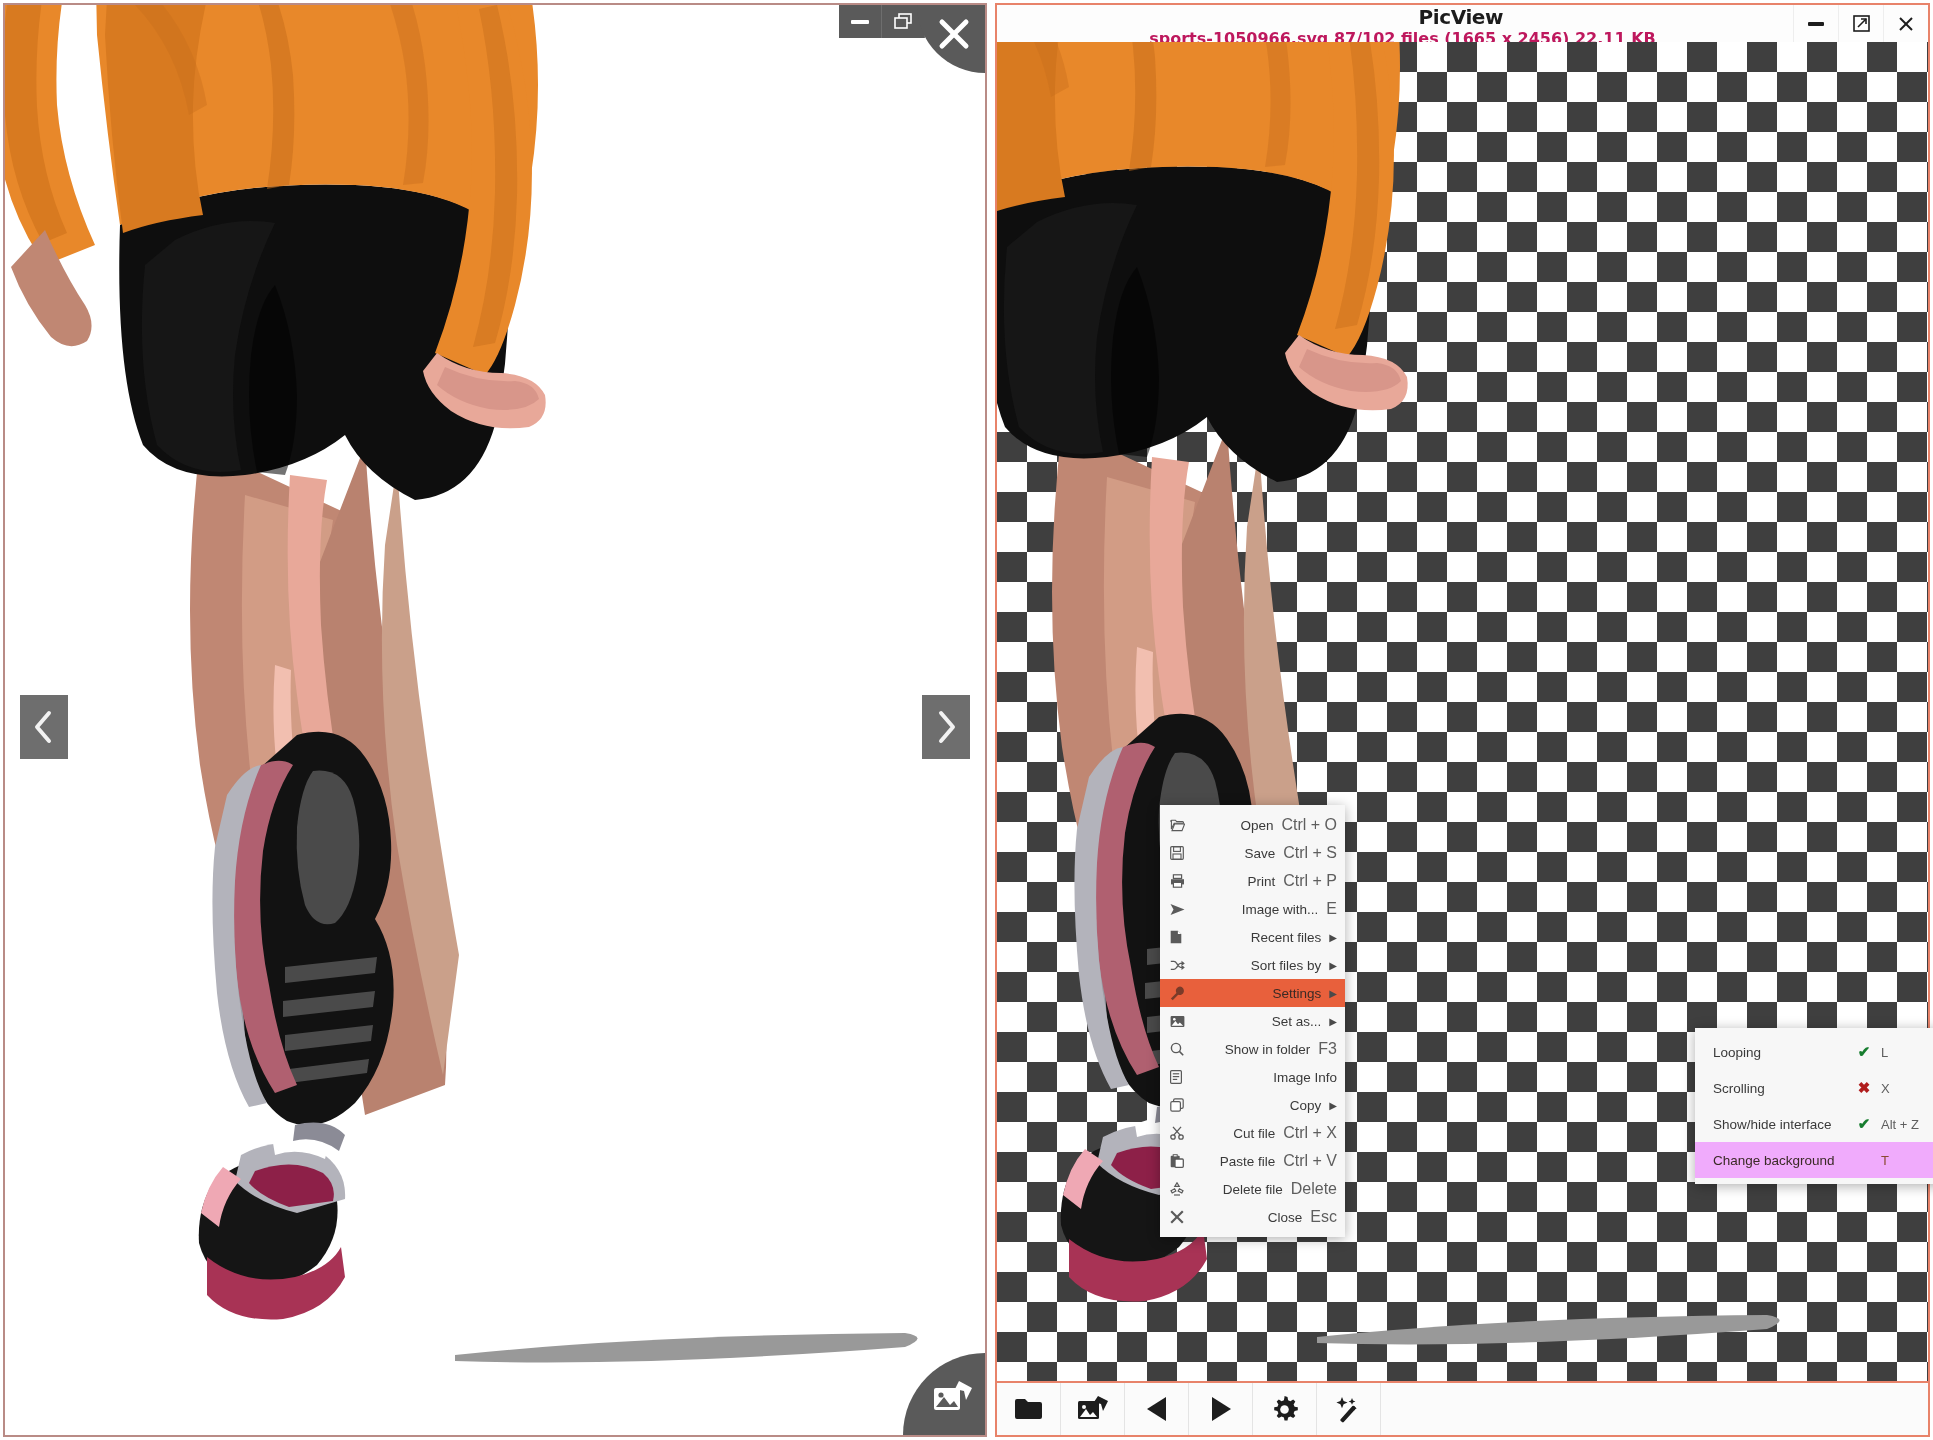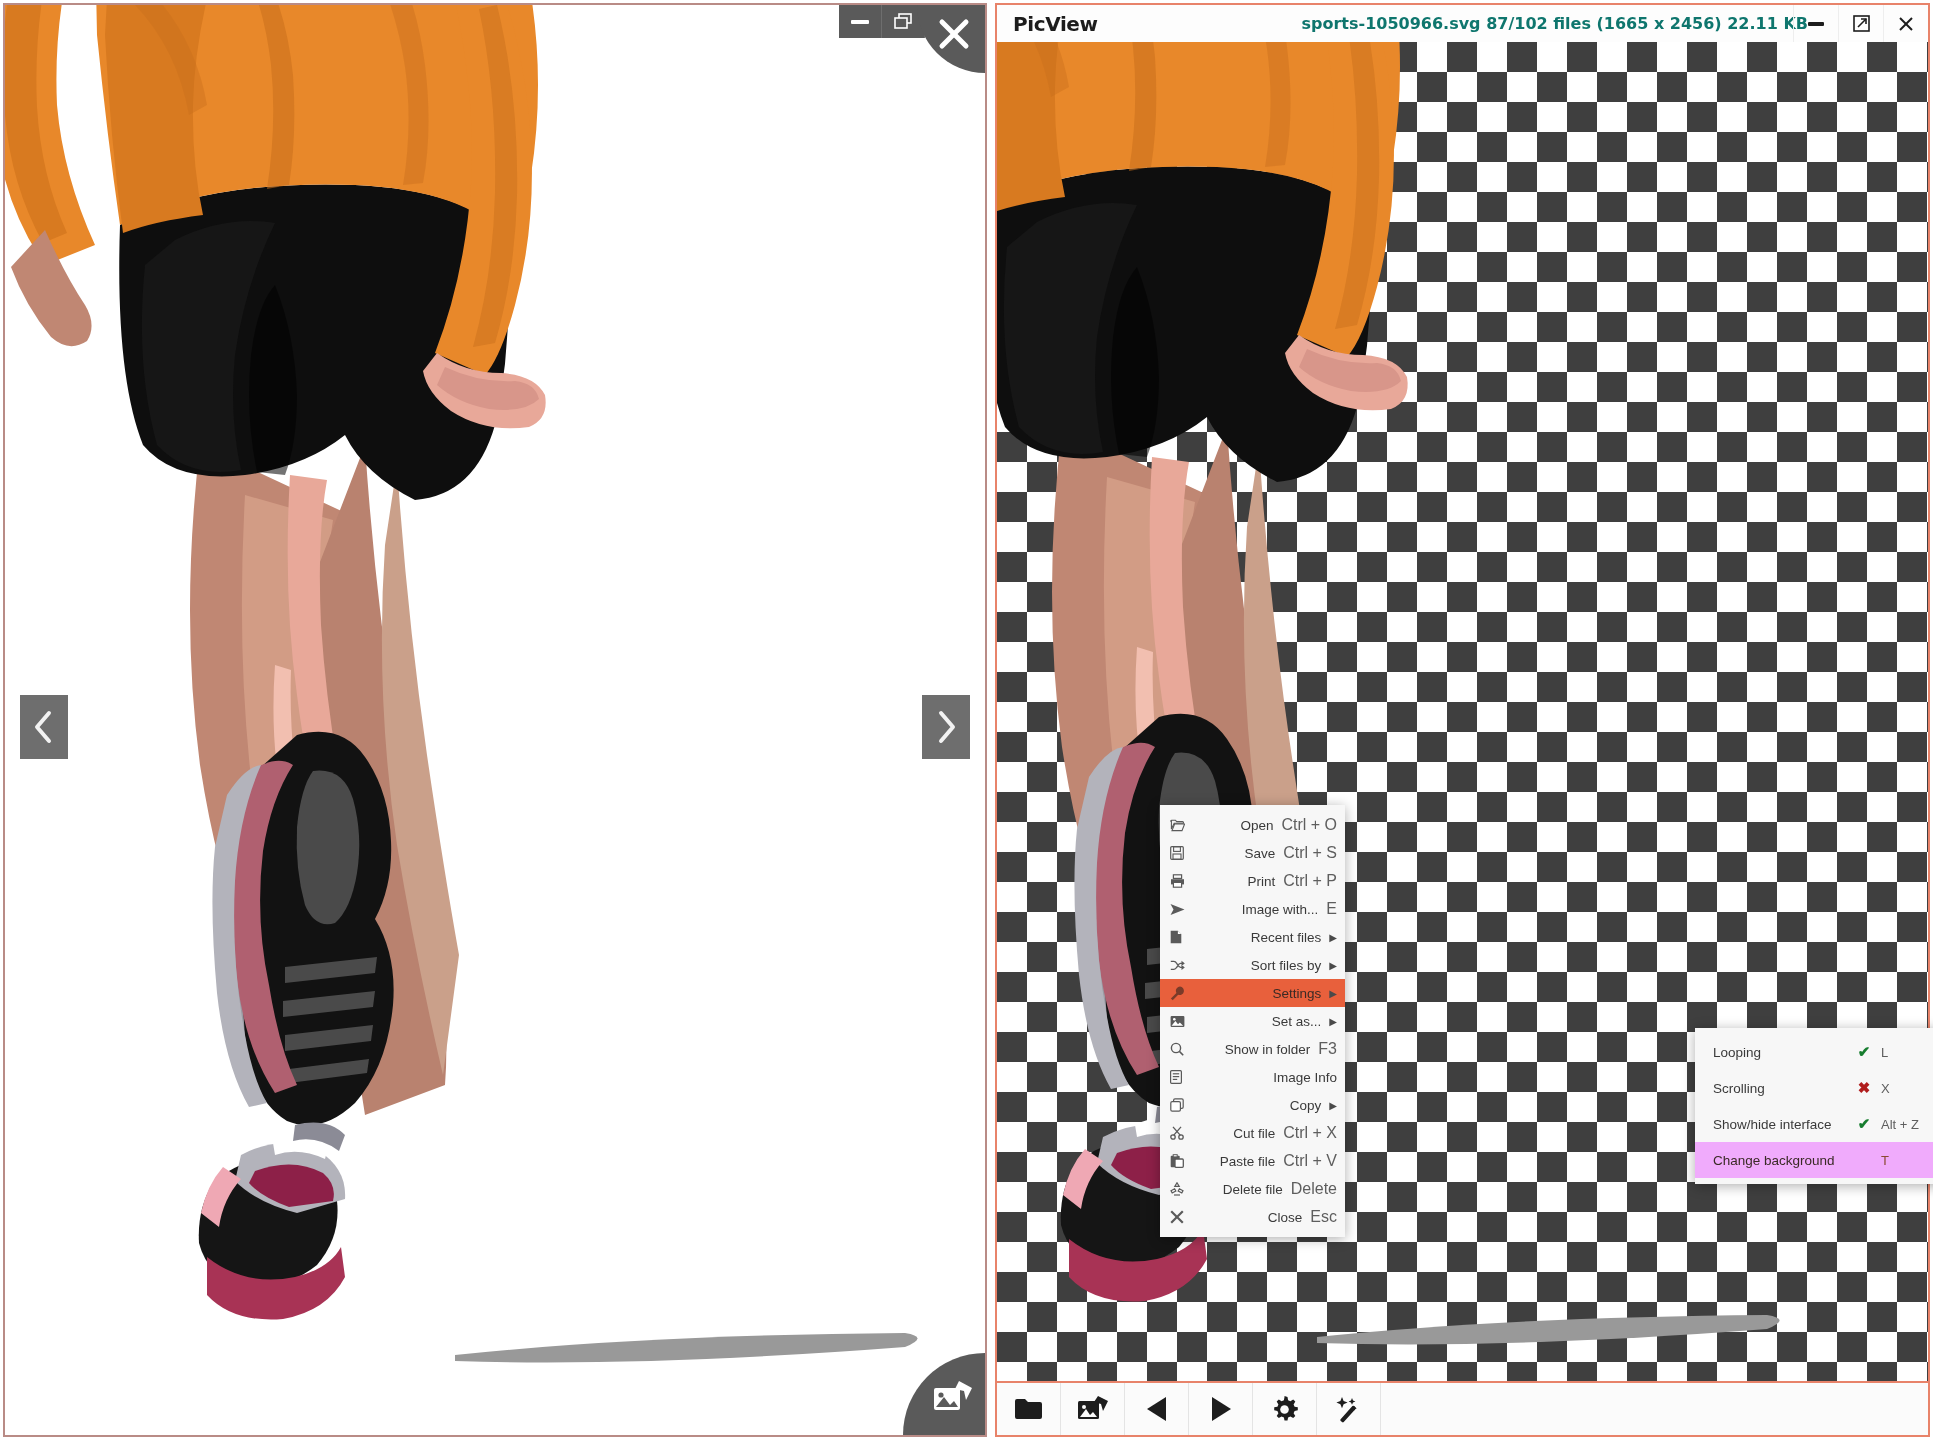--- a/index.html
+++ b/index.html
@@ -27,24 +27,24 @@
   .l-nav svg{stroke:#f2f2f2;}
 
   .l-gallery{position:absolute;right:0;bottom:0;width:82px;height:82px;background:#5a5a5a;
      border-top-left-radius:82px;z-index:36;}
   .l-gallery .gi{position:absolute;right:12px;bottom:16px;}
 
   
   .right-win{position:absolute;left:995px;top:3px;width:935px;height:1434px;
     border:2px solid #e8836a;box-sizing:border-box;background:#ffffff;overflow:hidden;}
   .r-title{position:relative;height:37px;background:#fdfdfd;display:flex;align-items:center;
-     border-bottom:1px solid #ececec;}
+     border-bottom:1px solid #ececec;flex-direction:column;}
   .r-logo{font-family:"DejaVu Sans",sans-serif;font-weight:bold;font-size:20px;color:#1c1c1c;
      padding-left:16px;letter-spacing:-.4px;width:120px;box-sizing:border-box;}
-  .r-title-text{flex:1;text-align:right;font-size:16px;color:#0f766e;font-weight:600;
+  .r-title-text{flex:1;text-align:right;font-size:16px;color:#be185d;font-weight:600;
      font-family:"DejaVu Sans",sans-serif;padding-right:120px;white-space:nowrap;overflow:hidden;}
   .r-tbtns{position:absolute;right:0;top:0;height:37px;display:flex;}
   .r-tb{width:44px;height:37px;display:flex;align-items:center;justify-content:center;
      border-left:1px solid #eeeeee;}
 
   .r-canvas{position:absolute;left:0;top:37px;right:0;bottom:52px;overflow:hidden;
      background-color:#ffffff;
      background-image:
        linear-gradient(45deg,#3f3f3f 25%,transparent 25%,transparent 75%,#3f3f3f 75%,#3f3f3f),
        linear-gradient(45deg,#3f3f3f 25%,transparent 25%,transparent 75%,#3f3f3f 75%,#3f3f3f);

